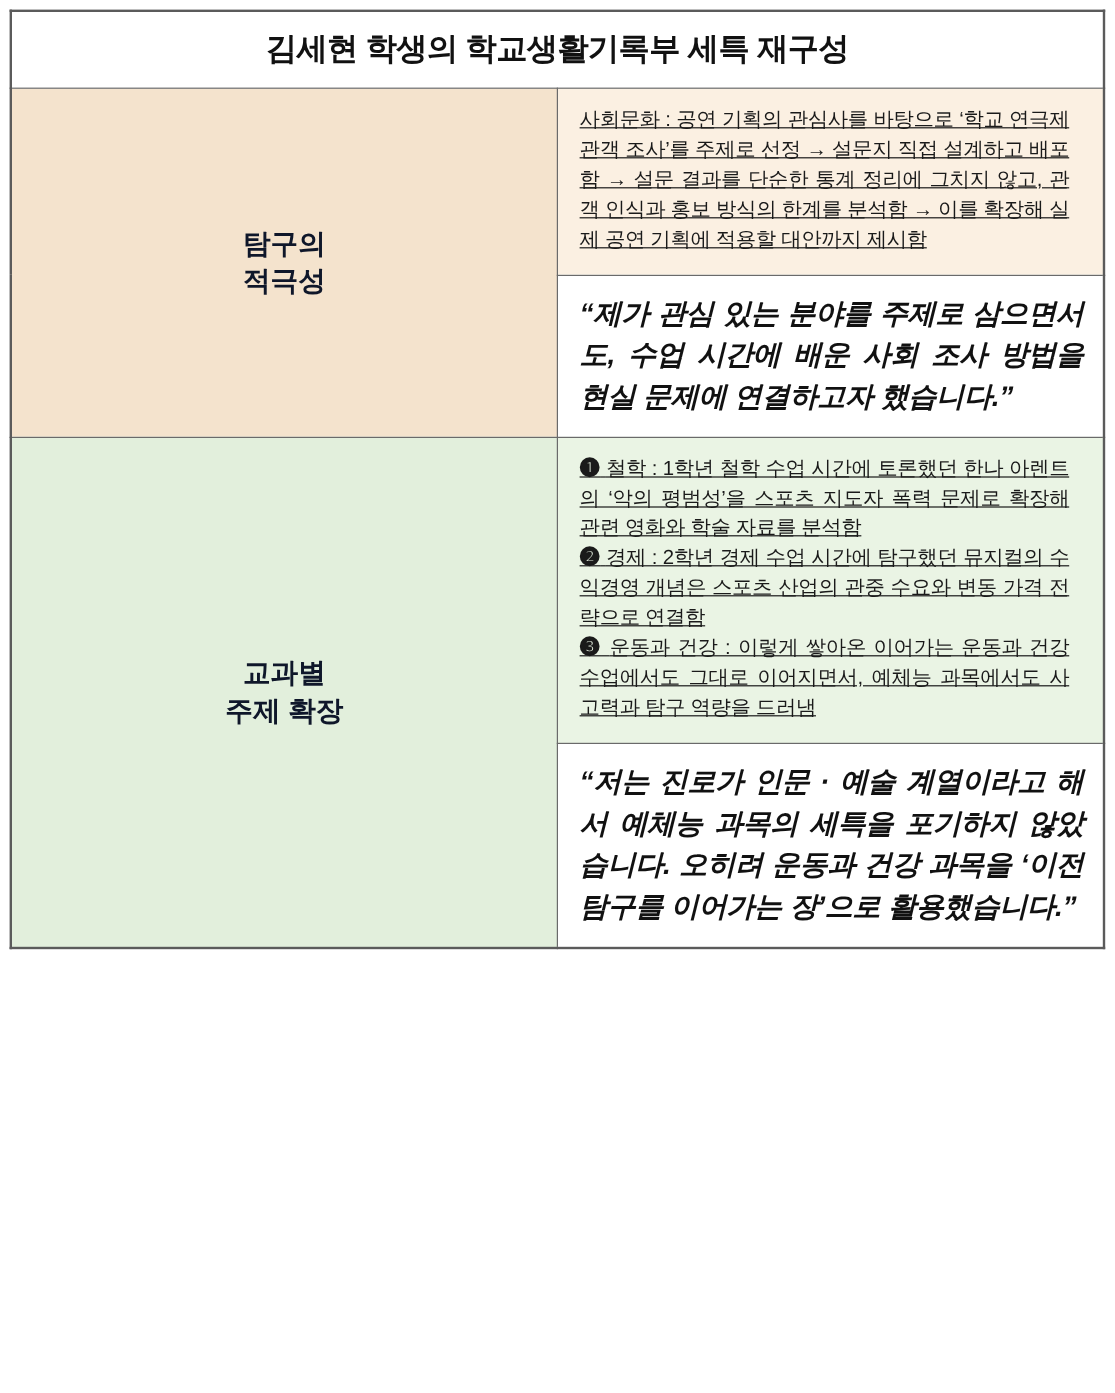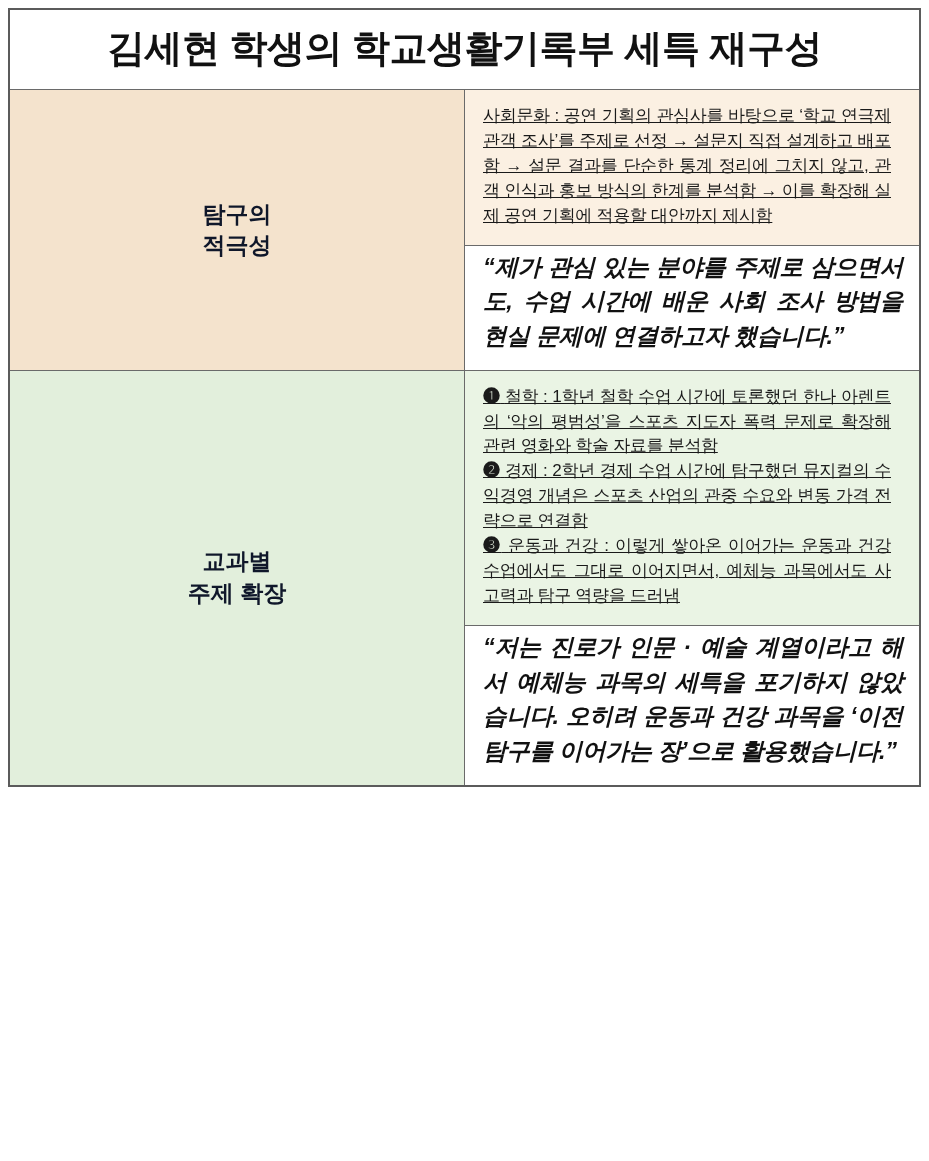--- a/index.html
+++ b/index.html
@@ -31,21 +31,21 @@
 
   td, th {
     border: 1.5px solid #6a6a6a;
     vertical-align: middle;
     padding: 0;
   }
 
   
   .title-cell {
     text-align: center;
-    font-size: 38px;
+    font-size: 26px;
     font-weight: bold;
     letter-spacing: -0.5px;
     padding: 13px 0 15px 0;
     background: #ffffff;
     color: #111111;
   }
 
   
   .label-cell {
     width: 185px;
@@ -68,21 +68,21 @@
     word-break: break-all;
     letter-spacing: -0.3px;
     text-decoration: underline;
   }
   .content-cell.beige { background: #fbf0e2; }
   .content-cell.green { background: #eaf4e4; margin-top: 39px; }
 
   .quote-cell {
     font-size: 23.5px;
     line-height: 1.47;
-    padding: 4px 16px 16px 18px;
+    padding: 14px 16px 16px 18px;
     font-style: italic;
     font-weight: bold;
     text-align: justify;
     text-justify: inter-character;
     word-break: break-all;
     letter-spacing: -0.3px;
     background: #ffffff;
     color: #111111;
   }
 

